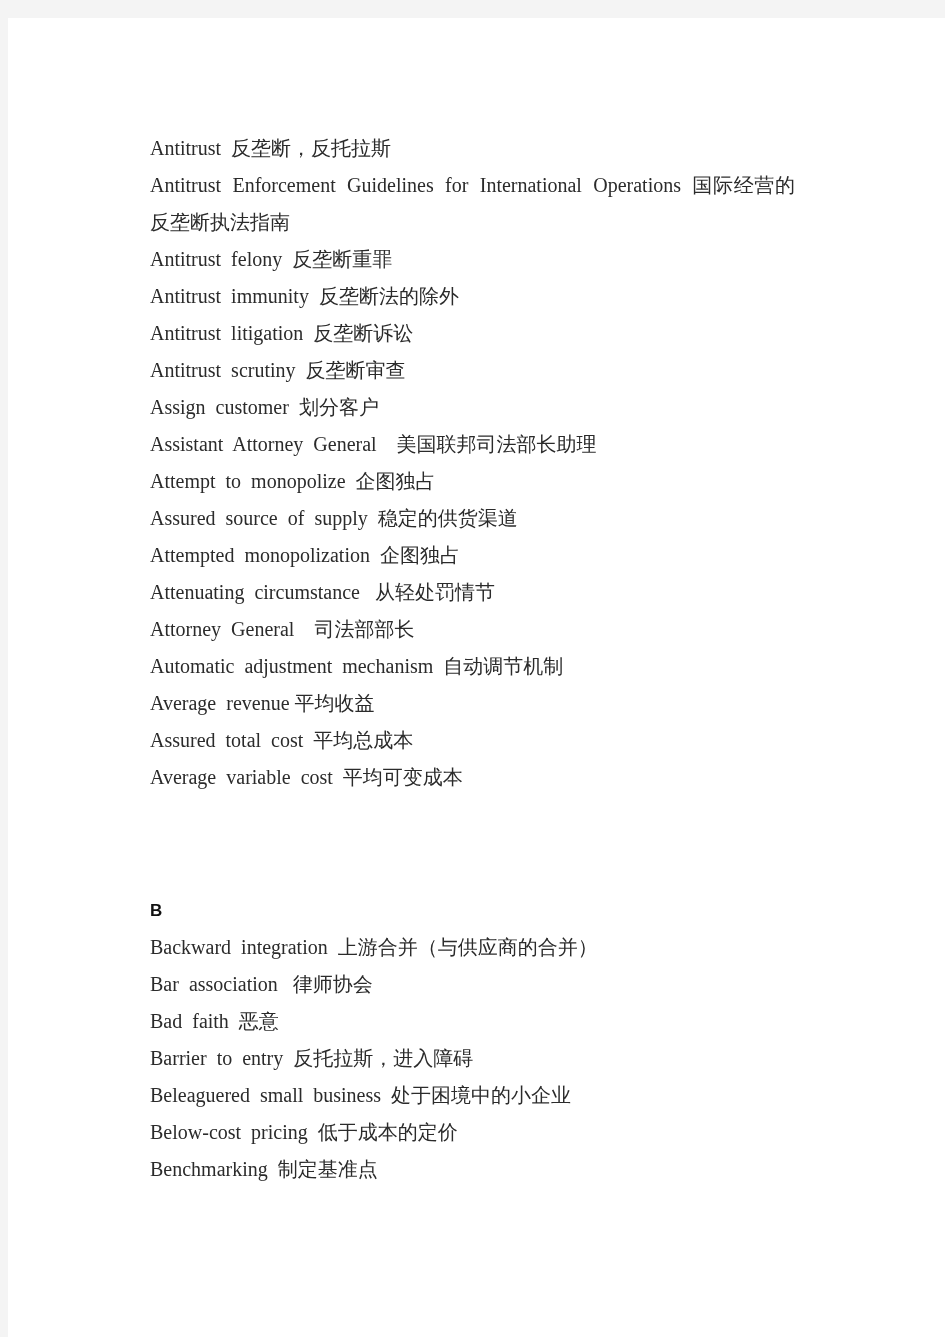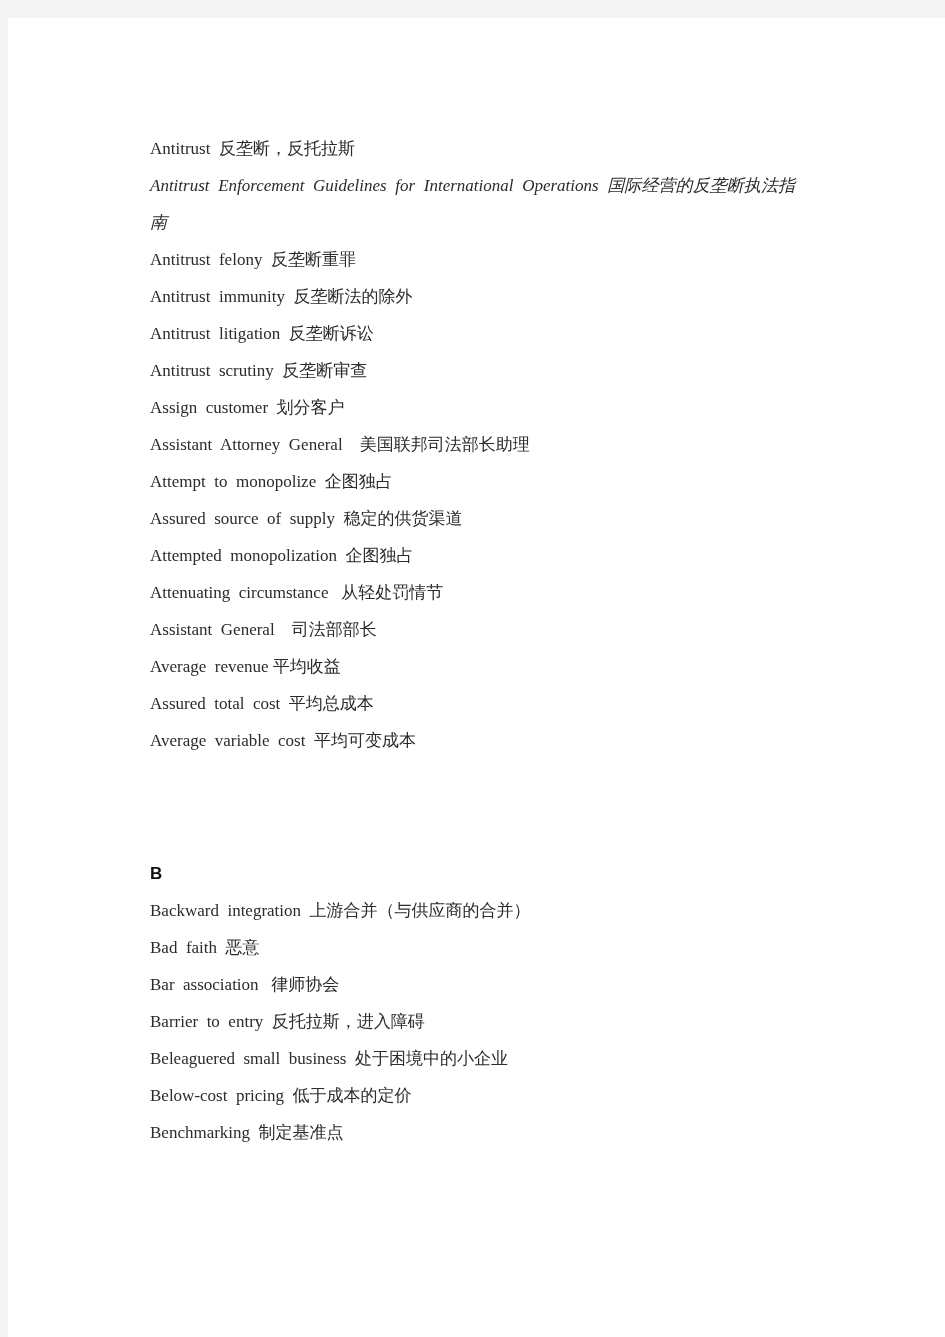--- a/index.html
+++ b/index.html
@@ -27,34 +27,33 @@
   
   .text-column {
     position: absolute;
     left: 142px;   
     top: 112px;    
     width: 645px;
   }
 
   .entry {
     font-family: "Liberation Serif", "DejaVu Serif", serif;
-    font-size: 17px;
+    font-size: 20px;
     line-height: 37px;
     color: #2b2b2b;
     margin: 0;
     white-space: pre-wrap;
     word-spacing: 0px;
   }
 
   
   .entry.justified {
     text-align: justify;
     text-align-last: left;
     text-justify: inter-word;
-    font-style: italic;
   }
 
   
   .section-heading {
     font-family: "Liberation Sans", "DejaVu Sans", sans-serif;
     font-weight: bold;
     font-size: 17px;
     line-height: 37px;
     color: #111111;
     margin: 0;
@@ -75,27 +74,28 @@
       <div class="entry">Antitrust  felony  反垄断重罪</div>
       <div class="entry">Antitrust  immunity  反垄断法的除外</div>
       <div class="entry">Antitrust  litigation  反垄断诉讼</div>
       <div class="entry">Antitrust  scrutiny  反垄断审查</div>
       <div class="entry">Assign  customer  划分客户</div>
       <div class="entry">Assistant  Attorney  General    美国联邦司法部长助理</div>
       <div class="entry">Attempt  to  monopolize  企图独占</div>
       <div class="entry">Assured  source  of  supply  稳定的供货渠道</div>
       <div class="entry">Attempted  monopolization  企图独占</div>
       <div class="entry">Attenuating  circumstance   从轻处罚情节</div>
-      <div class="entry">Assistant  General    司法部部长</div>
+      <div class="entry">Attorney  General    司法部部长</div>
+      <div class="entry">Automatic  adjustment  mechanism  自动调节机制</div>
       <div class="entry">Average  revenue 平均收益</div>
       <div class="entry">Assured  total  cost  平均总成本</div>
       <div class="entry">Average  variable  cost  平均可变成本</div>
       <div class="section-gap"></div>
       <div class="section-heading">B</div>
       <div class="entry">Backward  integration  上游合并（与供应商的合并）</div>
+      <div class="entry">Bar  association   律师协会</div>
       <div class="entry">Bad  faith  恶意</div>
-      <div class="entry">Bar  association   律师协会</div>
       <div class="entry">Barrier  to  entry  反托拉斯，进入障碍</div>
       <div class="entry">Beleaguered  small  business  处于困境中的小企业</div>
       <div class="entry">Below-cost  pricing  低于成本的定价</div>
       <div class="entry">Benchmarking  制定基准点</div>
     </div>
 </div>
 
 </body></html>

